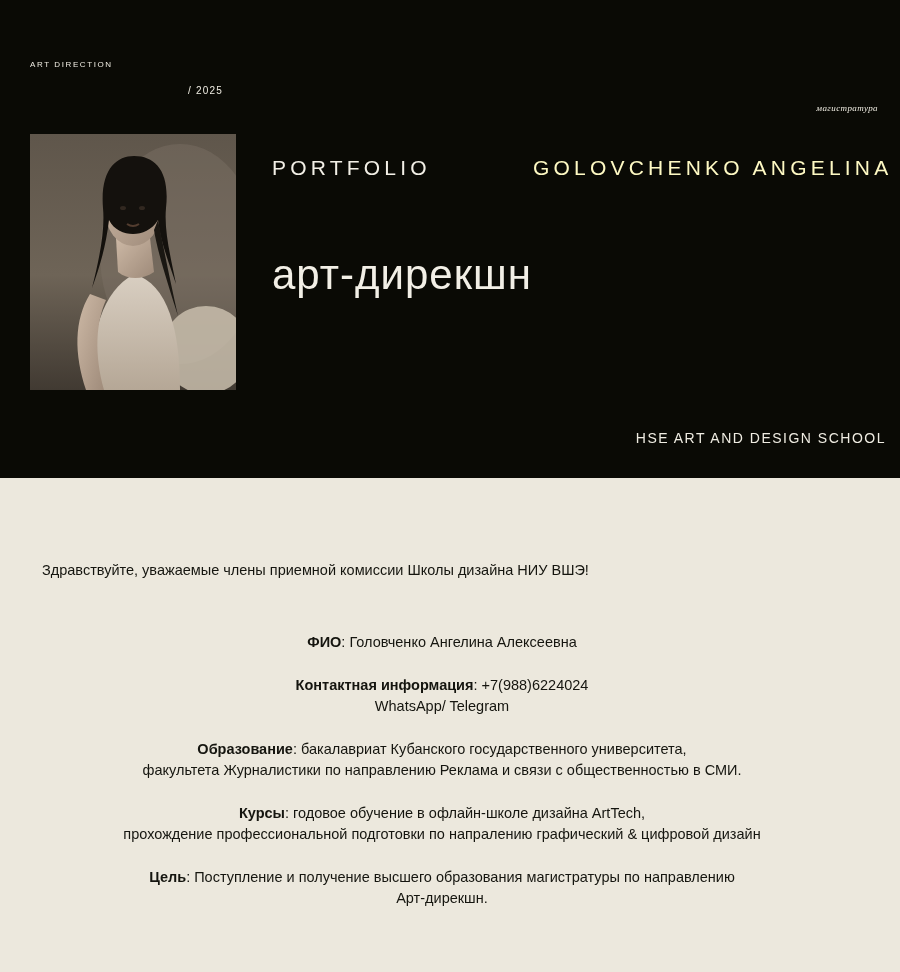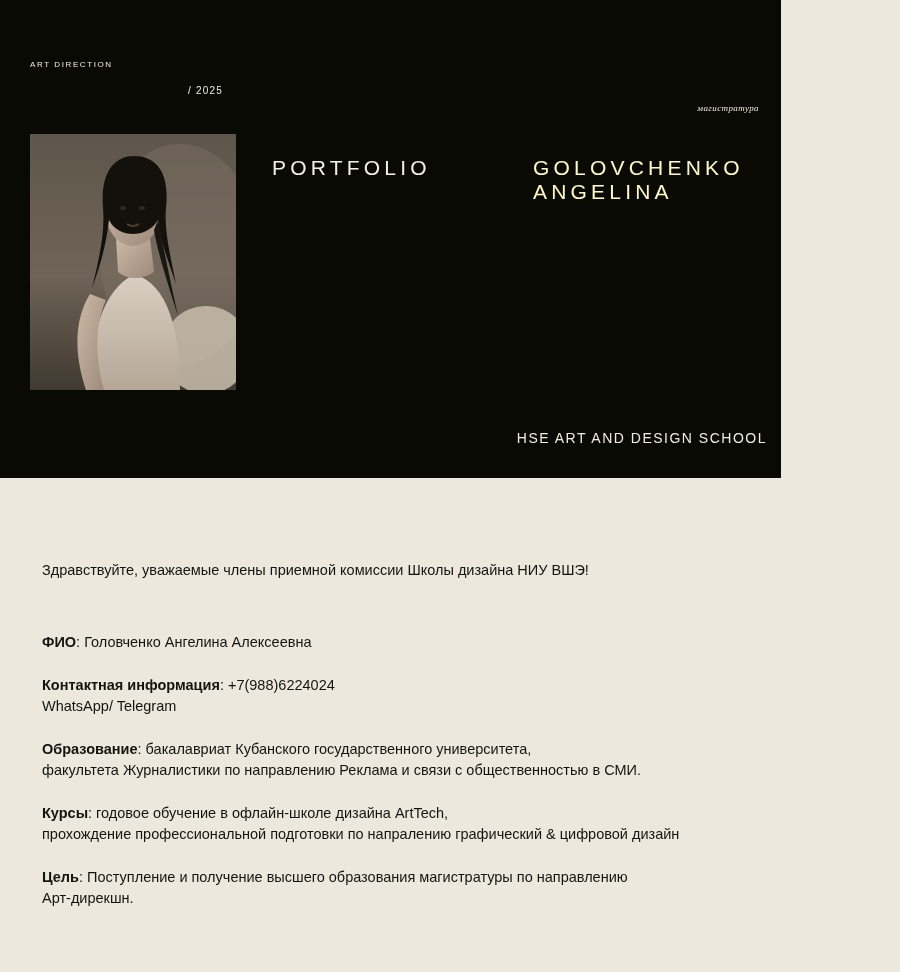--- a/index.html
+++ b/index.html
@@ -16,21 +16,21 @@
   .page {
     position: relative;
     width: 900px;
     height: 972px;
     background: #ece8dd;
   }
 
   
   .hero {
     position: relative;
-    width: 781px;
+    width: 900px;
     height: 478px;
     background: #0a0a05;
     overflow: hidden;
   }
 
   .hero-label-left {
     position: absolute;
     left: 30px;
     top: 60px;
     color: #efece2;
@@ -121,20 +121,21 @@
     color: #15150f;
     font-size: 14.5px;
     line-height: 21px;
     font-family: "Liberation Sans", sans-serif;
   }
   .greeting {
     margin-bottom: 51px;
   }
   .info-block {
     margin-bottom: 22px;
+    text-align: center;
   }
   .info-block .lbl {
     font-weight: bold;
   }
   .info-line {
     display: block;
   }
 </style>
 </head>
 <body>
@@ -184,20 +185,21 @@
         <ellipse cx="93" cy="74" rx="3" ry="2" fill="#3a2e25" opacity="0.8"></ellipse>
         <ellipse cx="112" cy="74" rx="3" ry="2" fill="#3a2e25" opacity="0.8"></ellipse>
         <path d="M97 90 q6 4 12 0" stroke="#6d503f" stroke-width="2" fill="none" opacity="0.7"></path>
 
         <rect width="206" height="256" fill="none"></rect>
       </svg>
     </div>
 
     <div class="hero-word-portfolio">PORTFOLIO</div>
     <div class="hero-word-name">GOLOVCHENKO ANGELINA</div>
+    <div class="hero-title">арт-дирекшн</div>
     <div class="hero-school">HSE ART AND DESIGN SCHOOL</div>
   </div>
 
   <div class="content">
     <div class="greeting">Здравствуйте, уважаемые члены приемной комиссии Школы дизайна НИУ ВШЭ!</div>
 
     <div class="info-block">
       <span class="lbl">ФИО</span><span>: Головченко Ангелина Алексеевна</span>
     </div>
 

